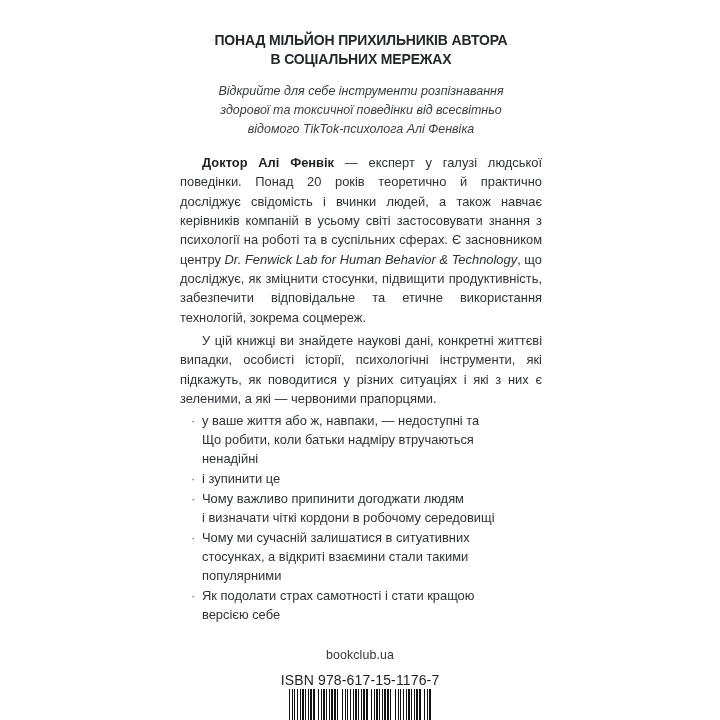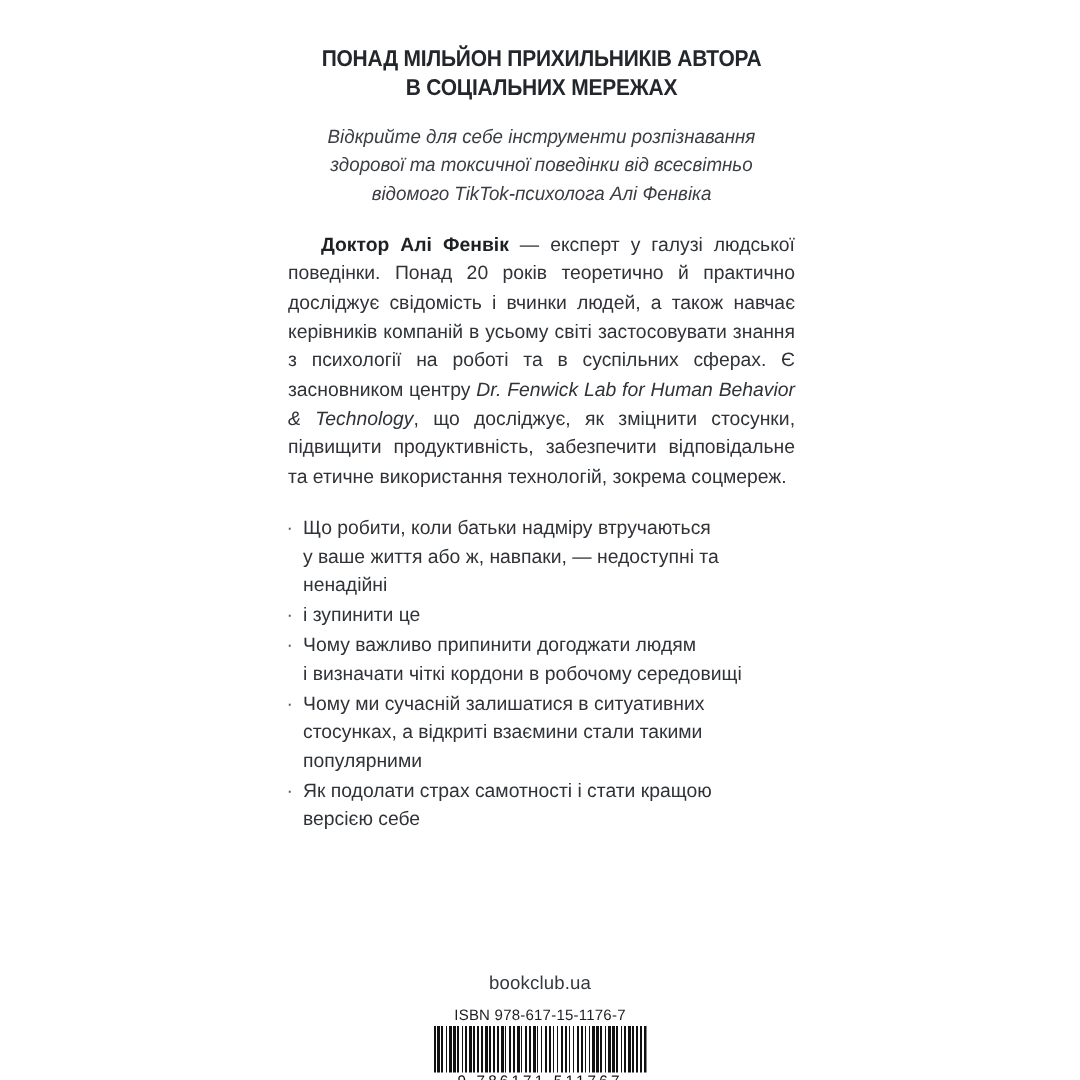--- a/index.html
+++ b/index.html
@@ -55,21 +55,21 @@
     color: #3a3d42;
     transform: scaleX(0.97);
     transform-origin: center top;
   }
   .subtitle-line {
     display: block;
   }
 
   
   .para {
-    margin: 16px;
+    margin: 4px;
     text-align: justify;
     text-justify: inter-word;
     font-size: 12.9px;
     line-height: 1.50;
     color: #2f3237;
     text-indent: 22px;
   }
   .para.first {
     margin-top: 14px;
   }
@@ -123,21 +123,21 @@
     font-size: 12.4px;
     color: #35383d;
     letter-spacing: 0.1px;
     text-align: center;
   }
   .isbn-block {
     margin-top: 10px;
     display: inline-block;
   }
   .isbn-text {
-    font-size: 10px;
+    font-size: 14px;
     letter-spacing: 0.15px;
     color: #1d1f23;
     text-align: center;
   }
   
   .barcode {
     margin: 1px auto 0 auto;
     width: 142px;
     height: 31px;
     background-image: repeating-linear-gradient(
@@ -176,27 +176,28 @@
       <span class="subtitle-line">Відкрийте для себе інструменти розпізнавання</span>
       <span class="subtitle-line">здорової та токсичної поведінки від всесвітньо</span>
       <span class="subtitle-line">відомого TikTok-психолога Алі Фенвіка</span>
     </div>
 
     <p class="para first">
       <b>Доктор Алі Фенвік</b><span> — експерт у галузі людської поведінки. Понад 20 років теоретично й практично досліджує свідомість і вчинки людей, а також навчає керівників компаній в усьому світі застосовувати знання з психології на роботі та в суспільних сферах. Є засновником центру </span><i>Dr. Fenwick Lab for Human Behavior &amp; Technology</i><span>, що досліджує, як зміцнити стосунки, підвищити продуктивність, забезпечити відповідальне та етичне використання технологій, зокрема соцмереж.</span>
     </p>
 
 
+    <p class="para">У цій книжці ви знайдете наукові дані, конкретні життєві випадки, особисті історії, психологічні інструменти, які підкажуть, як поводитися у різних ситуаціях і які з них є зеленими, а які — червоними прапорцями.</p>
 
     <ul class="bullets">
 
       <li class="bullet">
         <span class="dot">·</span>
+        <span class="bullet-line">у ваше життя або ж, навпаки, — недоступні та</span>
         <span class="bullet-line">Що робити, коли батьки надміру втручаються</span>
-        <span class="bullet-line">у ваше життя або ж, навпаки, — недоступні та</span>
         <span class="bullet-line">ненадійні</span>
       </li>
 
       <li class="bullet">
         <span class="dot">·</span>
         <span class="bullet-line">і зупинити це</span>
       </li>
 
       <li class="bullet">
         <span class="dot">·</span>

